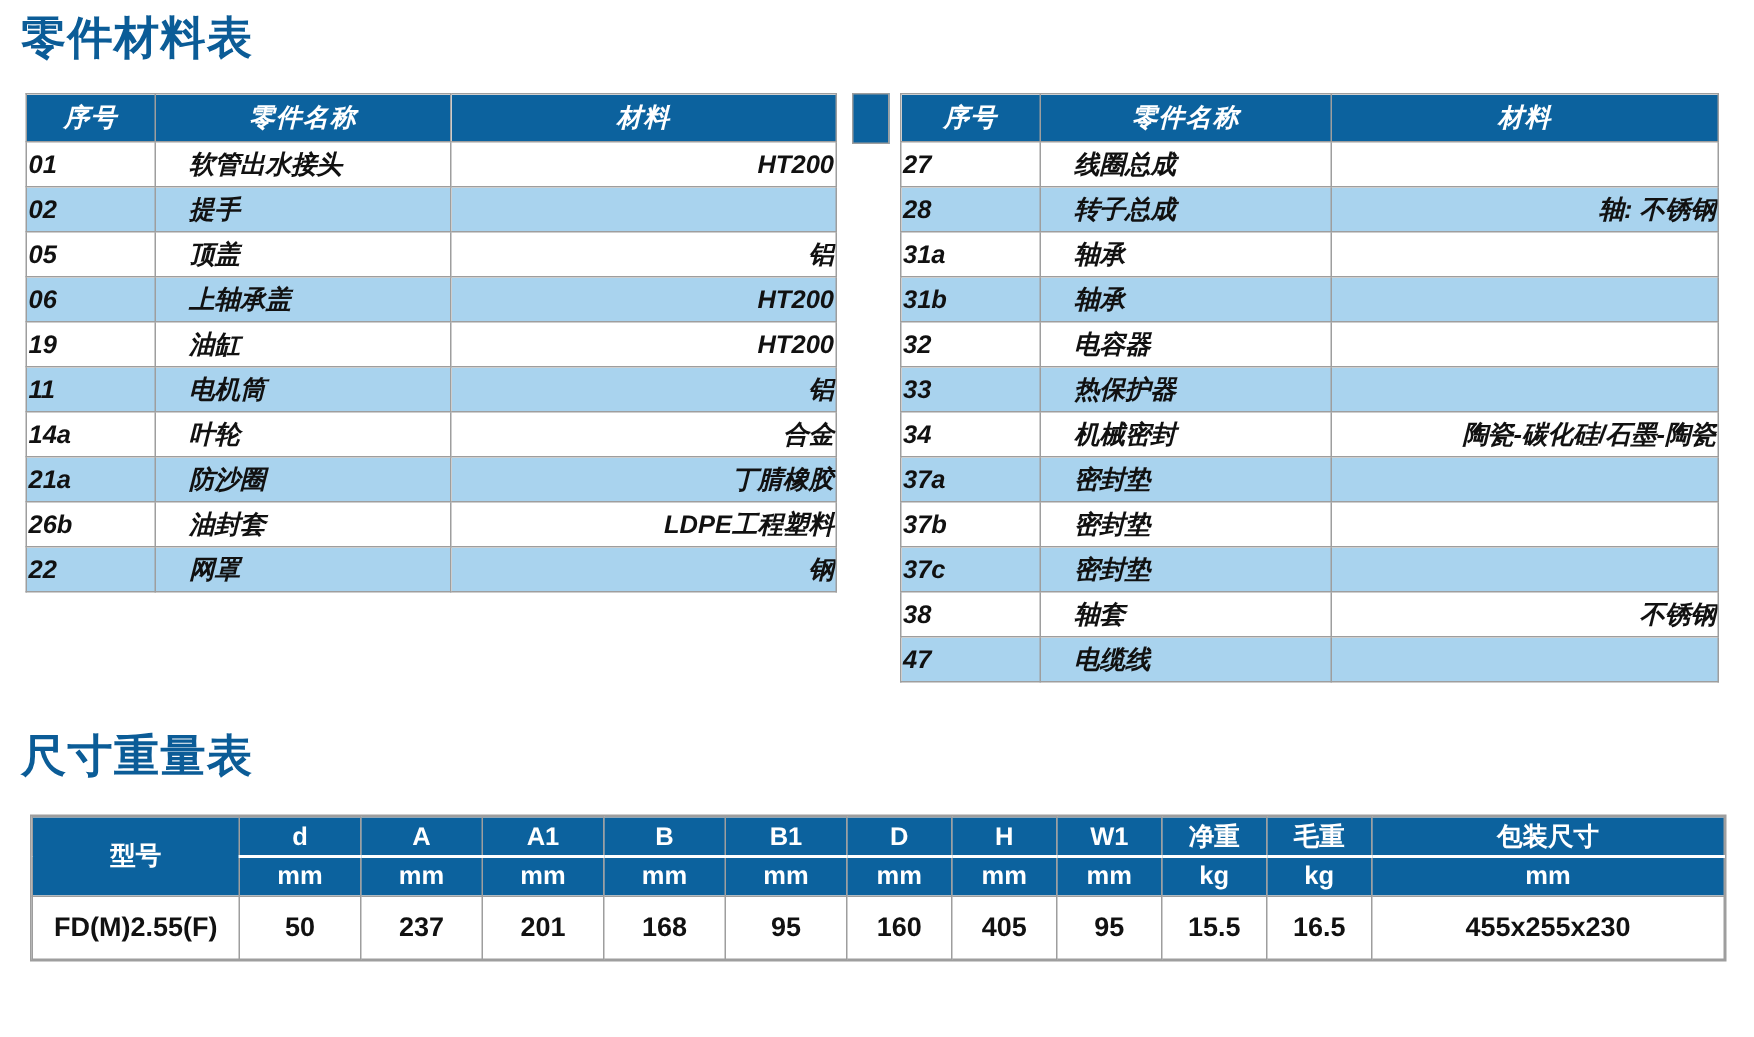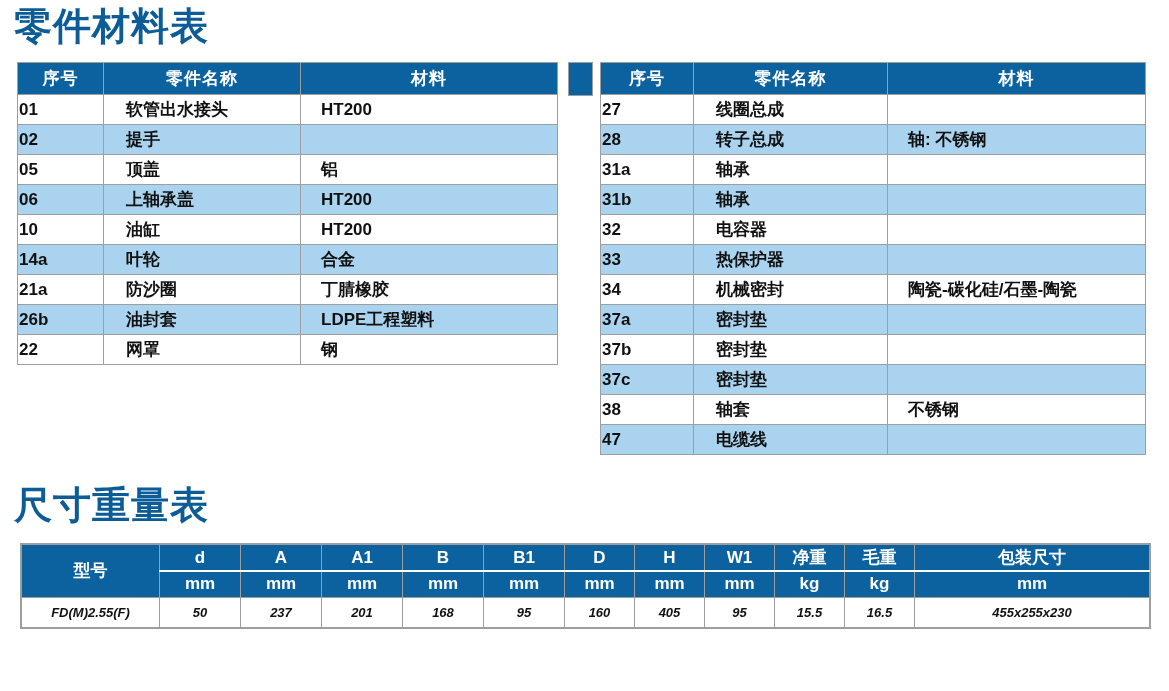--- a/index.html
+++ b/index.html
@@ -14,55 +14,56 @@
   body {
     width: 1169px; height: 691px;
     background: #ffffff;
     font-family: "Liberation Sans", "DejaVu Sans", sans-serif;
     font-weight: bold;
     color: var(--text-black);
     overflow: hidden;
   }
   .section-title {
     margin: 8px 12px 0 14px;
-    font-size: 38px;
+    font-size: 30px;
     line-height: 36px;
     color: var(--title-blue);
     letter-spacing: 1px;
   }
   .section-title.second { margin-top: 32px; }
 
   
   .tables-row {
     display: flex;
     align-items: flex-start;
     margin: 18px 0 0 17px;
   }
   table.parts {
     border-collapse: collapse;
     table-layout: fixed;
+    font-style: italic;
   }
   table.parts th, table.parts td {
     border: 1px solid var(--border-gray);
     font-size: 17px;
     overflow: hidden;
     white-space: nowrap;
   }
   table.parts th {
     background: var(--header-blue);
     color: #ffffff;
     height: 32px;
     text-align: center;
     letter-spacing: 1px;
   }
   table.parts td { height: 30px; background: #ffffff; }
   table.parts tbody tr:nth-child(even) td { background: var(--row-blue); }
   td.c-no { }
   td.c-nm { padding-left: 22px; text-align: left; }
-  td.c-mt { padding-left: 20px; text-align: left; }
+  td.c-mt { padding-left: 20px; text-align: right; }
 
   .pl-1 { width: 86px; }  .pl-2 { width: 197px; } .pl-3 { width: 257px; }
   .pr-1 { width: 93px; }  .pr-2 { width: 194px; } .pr-3 { width: 258px; }
 
   .spacer { width: 25px; margin: 0 7px 0 10px; }
   .spacer-head {
     height: 34px;
     background: var(--header-blue);
     border: 1px solid var(--border-gray);
   }
@@ -82,24 +83,23 @@
     color: #ffffff;
     font-size: 17px;
     height: 26px;
     border: 1px solid var(--border-gray);
     text-align: center;
   }
   table.dims thead tr.first th.sub-sep { border-bottom: 2px solid #ffffff; }
   table.dims td {
     border: 1px solid var(--border-gray);
     background: #ffffff;
-    height: 30px;
-    font-size: 13px;
+    height: 42px;
+    font-size: 18px;
     text-align: center;
-    font-style: italic;
   }
   .dc-model { width: 138px; }
   .dc-mm80 { width: 81px; }
   .dc-mm70 { width: 70px; }
   .dc-pack { width: 235px; }
 
   
   .note {
     display: flex;
     align-items: center;
@@ -153,23 +153,28 @@
             <td class="c-no">05</td>
             <td class="c-nm">顶盖</td>
             <td class="c-mt">铝</td>
           </tr>
         <tr>
             <td class="c-no">06</td>
             <td class="c-nm">上轴承盖</td>
             <td class="c-mt">HT200</td>
           </tr>
         <tr>
-            <td class="c-no">10</td>
+            <td class="c-no">19</td>
             <td class="c-nm">油缸</td>
             <td class="c-mt">HT200</td>
+          </tr>
+        <tr>
+            <td class="c-no">11</td>
+            <td class="c-nm">电机筒</td>
+            <td class="c-mt">铝</td>
           </tr>
         <tr>
             <td class="c-no">14a</td>
             <td class="c-nm">叶轮</td>
             <td class="c-mt">合金</td>
           </tr>
         <tr>
             <td class="c-no">21a</td>
             <td class="c-nm">防沙圈</td>
             <td class="c-mt">丁腈橡胶</td>

